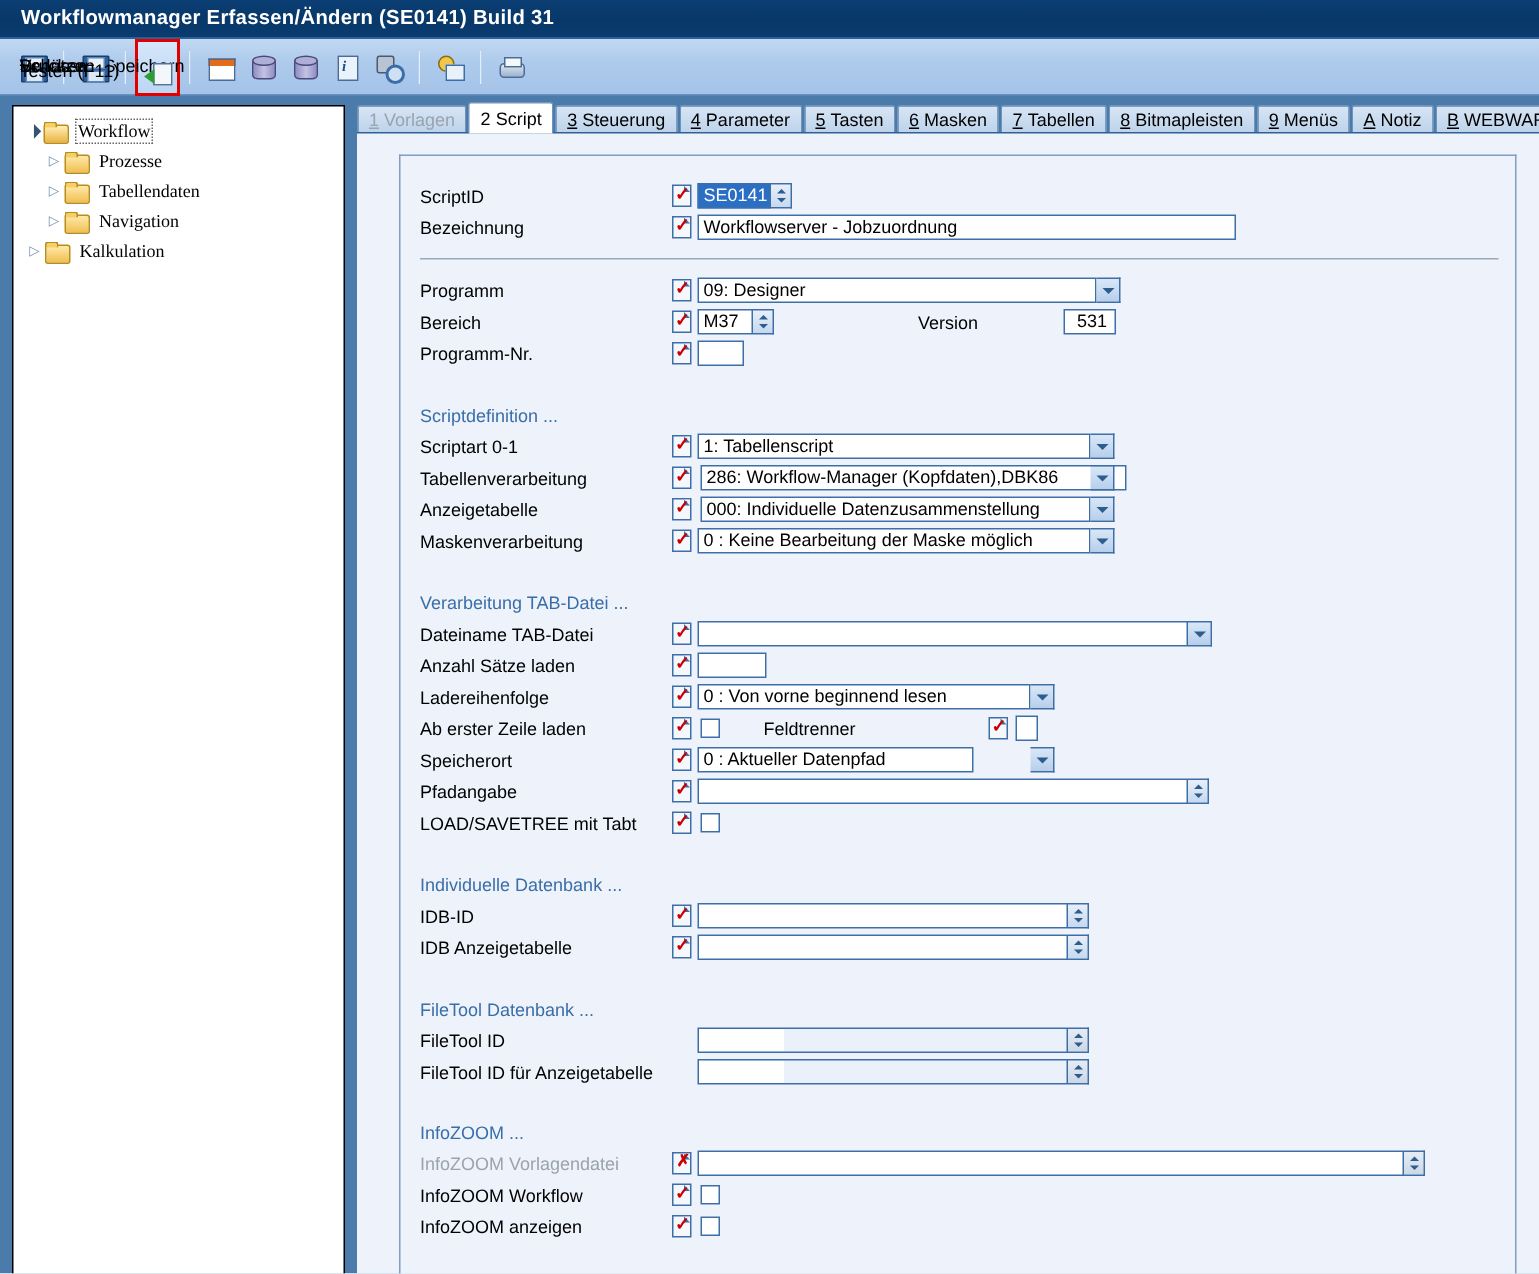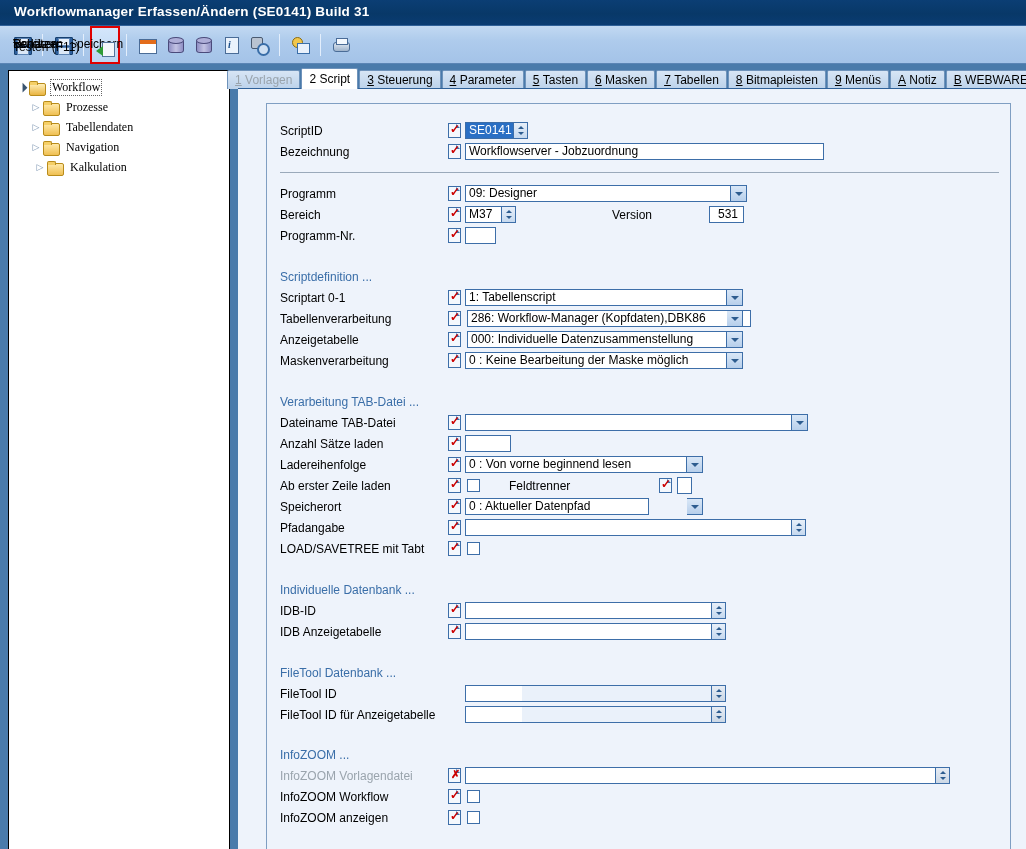--- a/index.html
+++ b/index.html
@@ -184,21 +184,21 @@
     border: 1px dotted #666; padding: 0 1px;
   }
   .tnode.indent1 { padding-left: 26px; }
   .tnode.indent1b { padding-left: 6px; }
 
   
   .tabstrip {
     position: absolute; left: 238px; top: 68px;
     width: 788px; height: 21px;
     background: #4a7bab;
-    display: flex; align-items: flex-end; justify-content: center;
+    display: flex; align-items: flex-end;
   }
   .tab {
     height: 19px; line-height: 19px;
     padding: 0 7px 0 7px;
     font-size: 12px; color: #000;
     background: linear-gradient(to bottom,#d7e5f5,#bcd2ea);
     border: 1px solid #6f93bb;
     border-bottom: none;
     margin-right: 1px;
     white-space: nowrap;
@@ -407,21 +407,21 @@
         <span class="folder"></span>
         <span class="tlabel">Tabellendaten</span>
       </div>
 
       <div class="tnode" style="padding-left:20px">
         <span class="twist closed"></span>
         <span class="folder"></span>
         <span class="tlabel">Navigation</span>
       </div>
 
-      <div class="tnode" style="padding-left:24px">
+      <div class="tnode" style="padding-left:7px">
         <span class="twist closed"></span>
         <span class="folder"></span>
         <span class="tlabel">Kalkulation</span>
       </div>
 
     </div>
   </div>
 
   <div class="tabstrip">
     <div class="tab disabled"><u>1</u>&nbsp;<span>Vorlagen</span></div>

